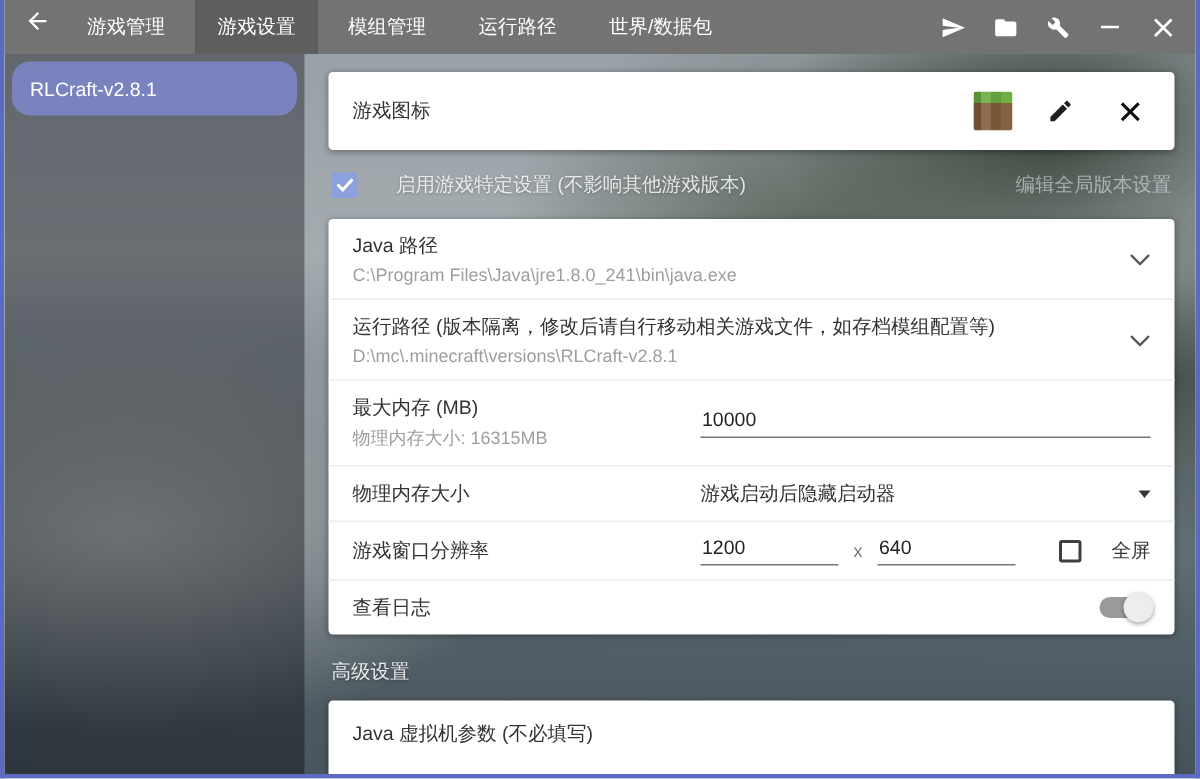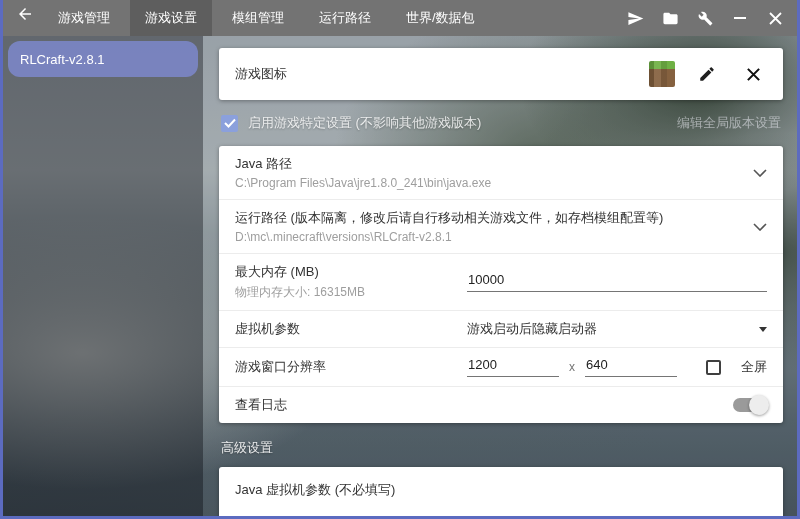--- a/index.html
+++ b/index.html
@@ -44,21 +44,21 @@
   .card { background:#fff; border-radius:3px; box-shadow:0 1px 4px rgba(0,0,0,0.35); flex-shrink:0; }
 
   .icon-card { height:52px; display:flex; align-items:center; padding:0 16px; }
   .card-title { font-size:13px; color:#333; }
   .icon-card-actions { margin-left:auto; display:flex; align-items:center; gap:18px; }
   .grass-block { width:26px; height:26px; border-radius:2px; cursor:pointer;
     background:
       linear-gradient(90deg, rgba(0,0,0,0.18) 0 20%, rgba(255,255,255,0.07) 20% 45%, rgba(0,0,0,0.10) 45% 70%, transparent 70%),
       linear-gradient(180deg,#6fb044 0 8px,#85613f 8px); }
 
-  .enable-row { display:flex; align-items:center; gap:10px; margin:14px 2px; }
+  .enable-row { display:flex; align-items:center; gap:26px; margin:14px 2px; }
   .checkbox { width:17px; height:17px; border-radius:2px; background:#8ba0dc;
               display:flex; align-items:center; justify-content:center; cursor:pointer; flex-shrink:0; }
   .enable-label { font-size:13px; color:rgba(255,255,255,0.82); text-shadow:0 1px 2px rgba(0,0,0,0.25); }
   .global-btn { margin-left:auto; background:none; border:none; font-size:13px;
                 color:rgba(233,235,242,0.55); cursor:pointer; white-space:nowrap; }
 
   .row { padding:9px 16px; display:flex; align-items:center; cursor:default; }
   .row + .row { border-top:1px solid #ececec; }
   .row-title { font-size:13px; color:#333; }
   .row-value { font-size:12px; color:#9e9e9e; margin-top:3px; }
@@ -192,21 +192,21 @@
           <div>
             <div class="row-title">最大内存 (MB)</div>
             <div class="row-value">物理内存大小: 16315MB</div>
           </div>
           <div class="field-area">
             <div class="underline-input full-w">10000</div>
           </div>
         </div>
 
         <div class="row">
-          <div class="row-title">虚拟机参数</div>
+          <div class="row-title">物理内存大小</div>
           <div class="field-area dropdown">
             <span>游戏启动后隐藏启动器</span>
             <span class="caret"></span>
           </div>
         </div>
 
         <div class="row">
           <div class="row-title">游戏窗口分辨率</div>
           <div class="field-area res">
             <div class="underline-input">1200</div>

